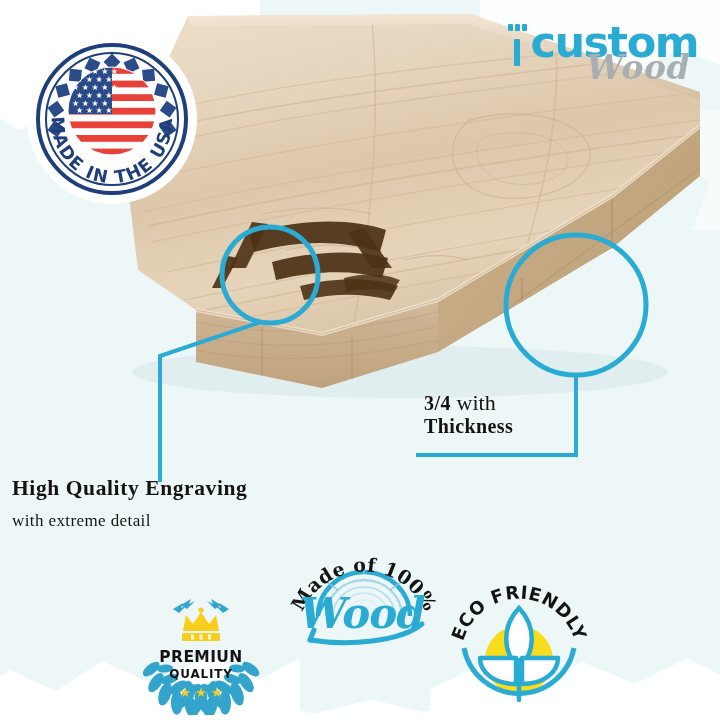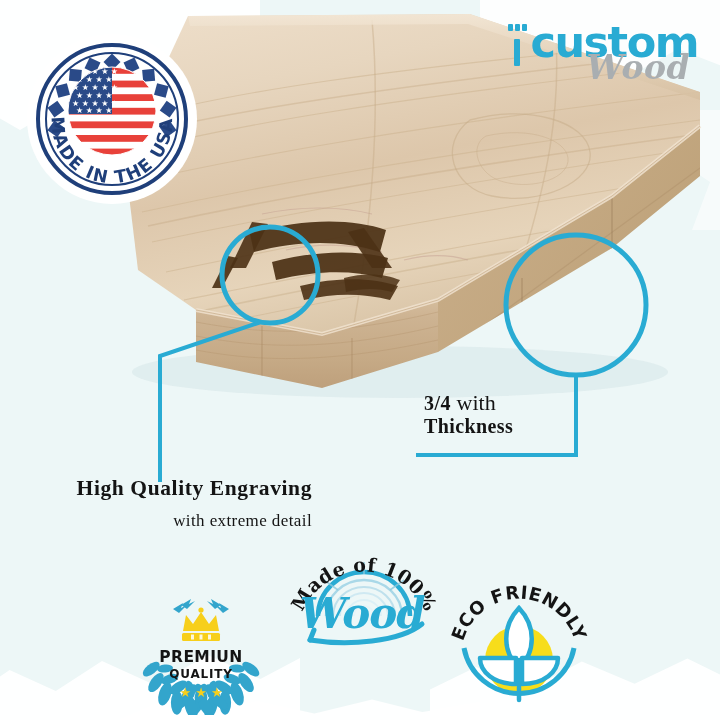--- a/index.html
+++ b/index.html
@@ -85,21 +85,21 @@
     color:#a9aeb1;
     margin-top:-17px;
     margin-right:8px;
     letter-spacing:.5px;
   }
 
   
   #callout-svg{position:absolute;left:0;top:0;width:720px;height:720px;pointer-events:none;}
 
   #engrave-text{
-    position:absolute;left:12px;top:476px;width:300px;text-align:right;color:#141414;
+    position:absolute;left:12px;top:476px;width:300px;text-align:left;color:#141414;
   }
   #engrave-text .t1{
     font-family:"Liberation Serif", serif;font-weight:bold;font-size:21.5px;letter-spacing:.6px;
     white-space:nowrap;
   }
   #engrave-text .t2{
     font-family:"Liberation Serif", serif;font-size:17px;letter-spacing:.4px;margin-top:10px;
   }
 
   #thick-text{

